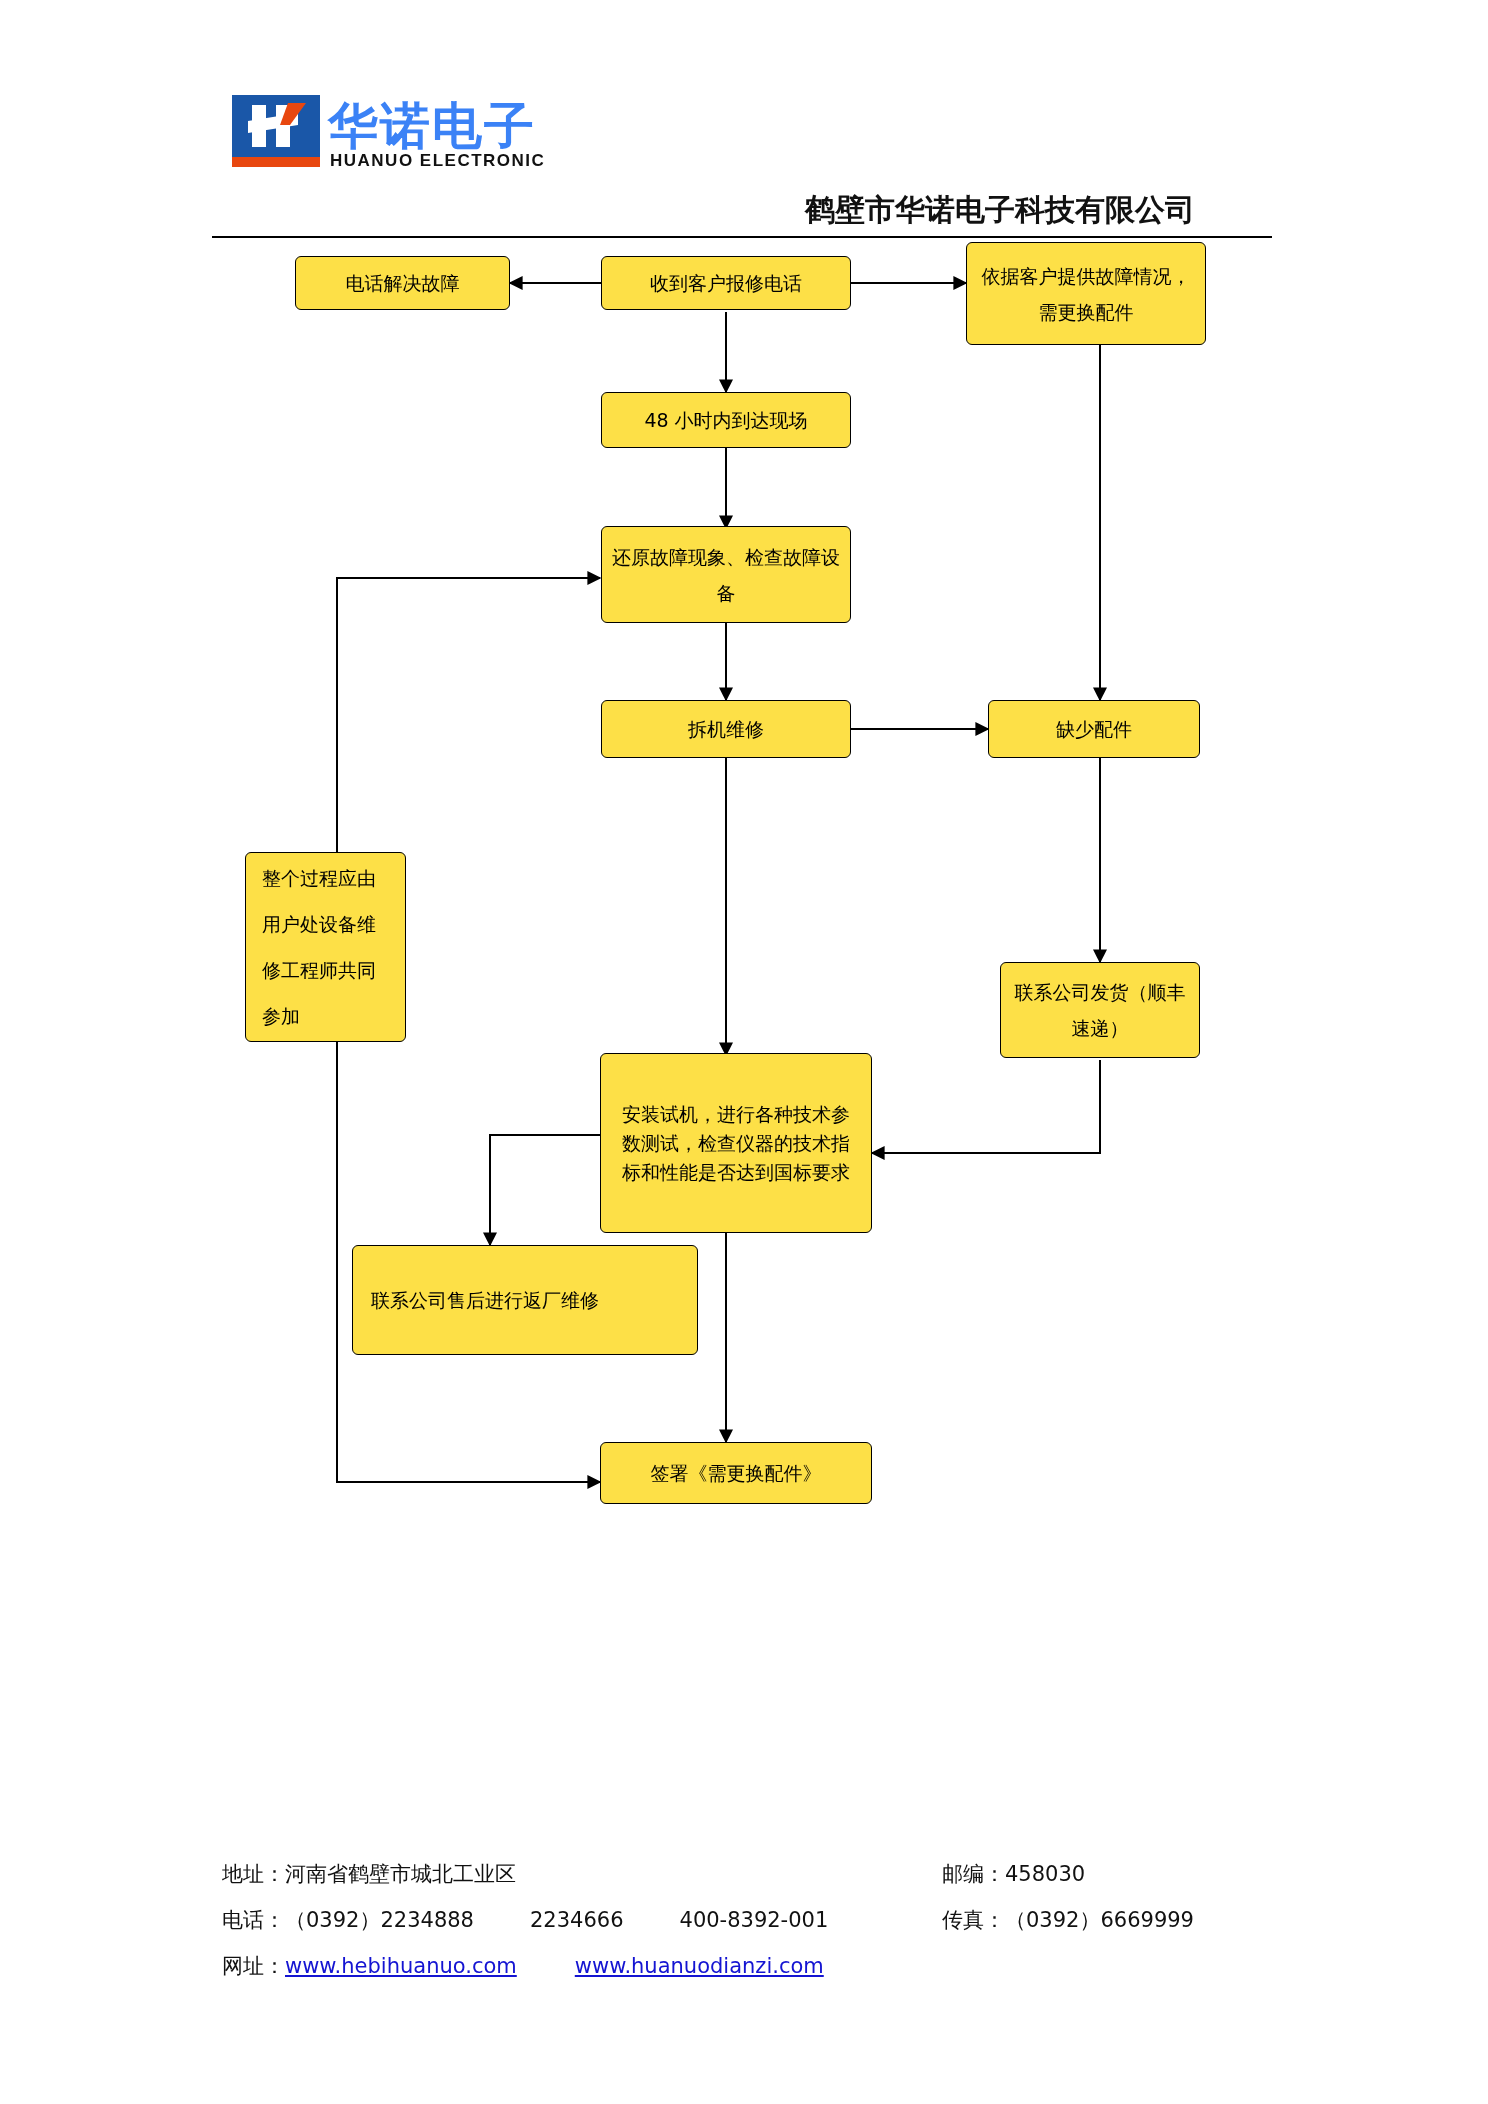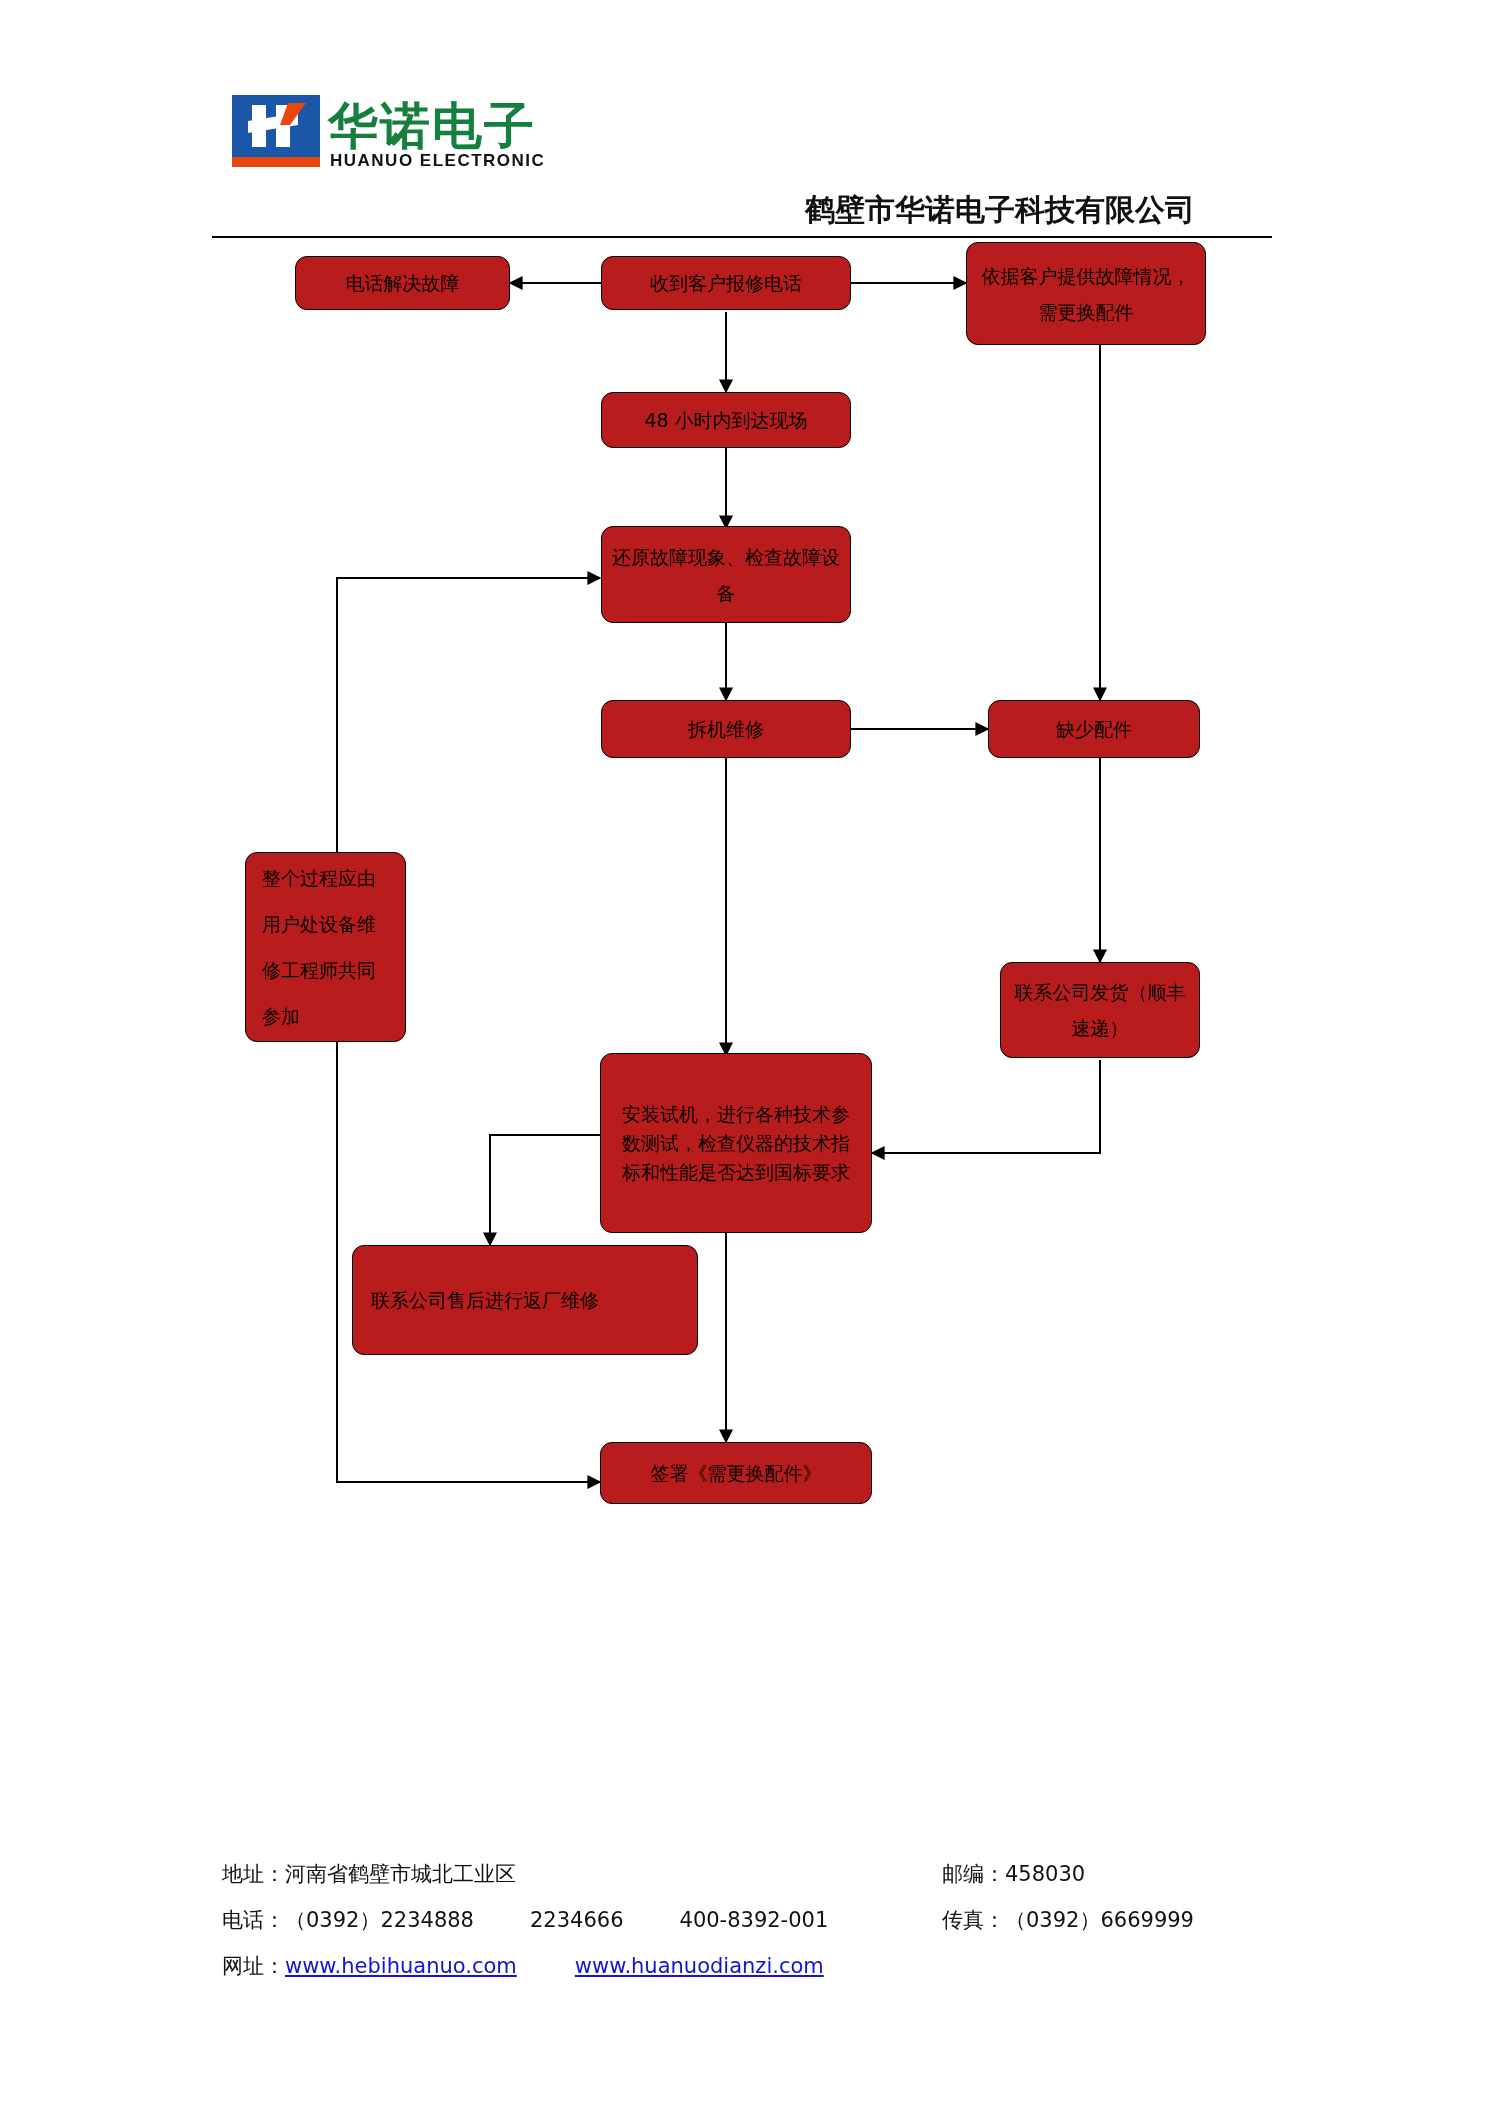--- a/index.html
+++ b/index.html
@@ -33,21 +33,21 @@
     width: 88px;
     height: 72px;
   }
   .logo-cn {
     position: absolute;
     left: 96px;
     top: -2px;
     font-size: 50px;
     font-weight: bold;
     letter-spacing: 2px;
-    color: #15803d;
+    color: #3b82f6;
     font-family: "DejaVu Sans", sans-serif;
   }
   .logo-en {
     position: absolute;
     left: 98px;
     top: 56px;
     font-size: 17px;
     font-weight: bold;
     letter-spacing: 1.5px;
     color: #111111;
@@ -77,22 +77,22 @@
     position: absolute;
     left: 0;
     top: 0;
     width: 1488px;
     height: 2104px;
   }
   .node {
     position: absolute;
     box-sizing: border-box;
     border: 1.6px solid #000000;
-    border-radius: 12px;
-    background: #b91c1c;
+    border-radius: 6px;
+    background: #fde047;
     color: #000000;
     font-family: "DejaVu Sans", sans-serif;
     font-size: 19px;
     line-height: 34px;
     text-align: center;
     display: flex;
     align-items: center;
     justify-content: center;
     padding: 4px 10px;
     z-index: 3;

